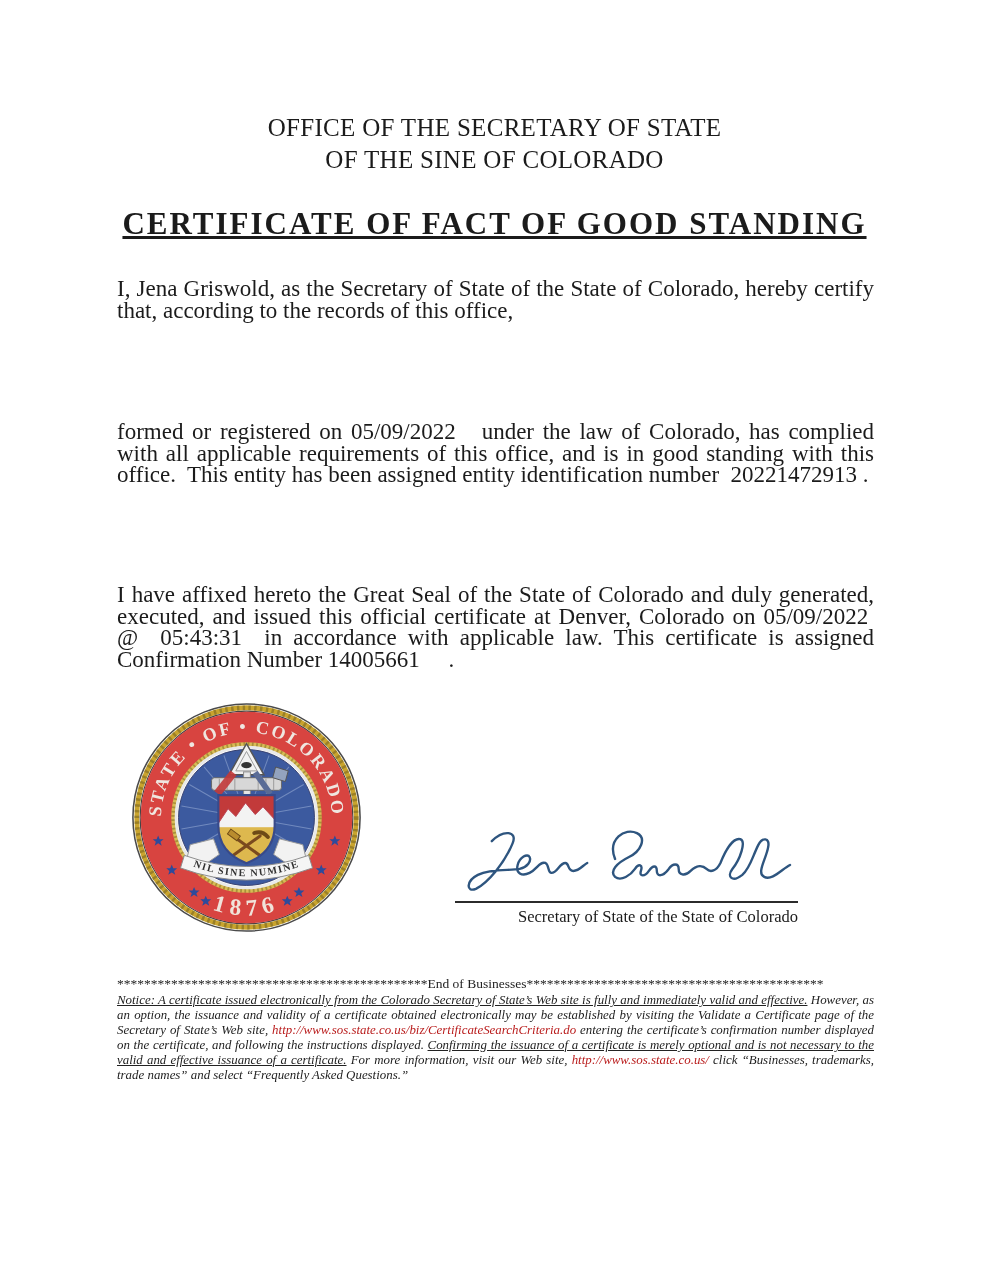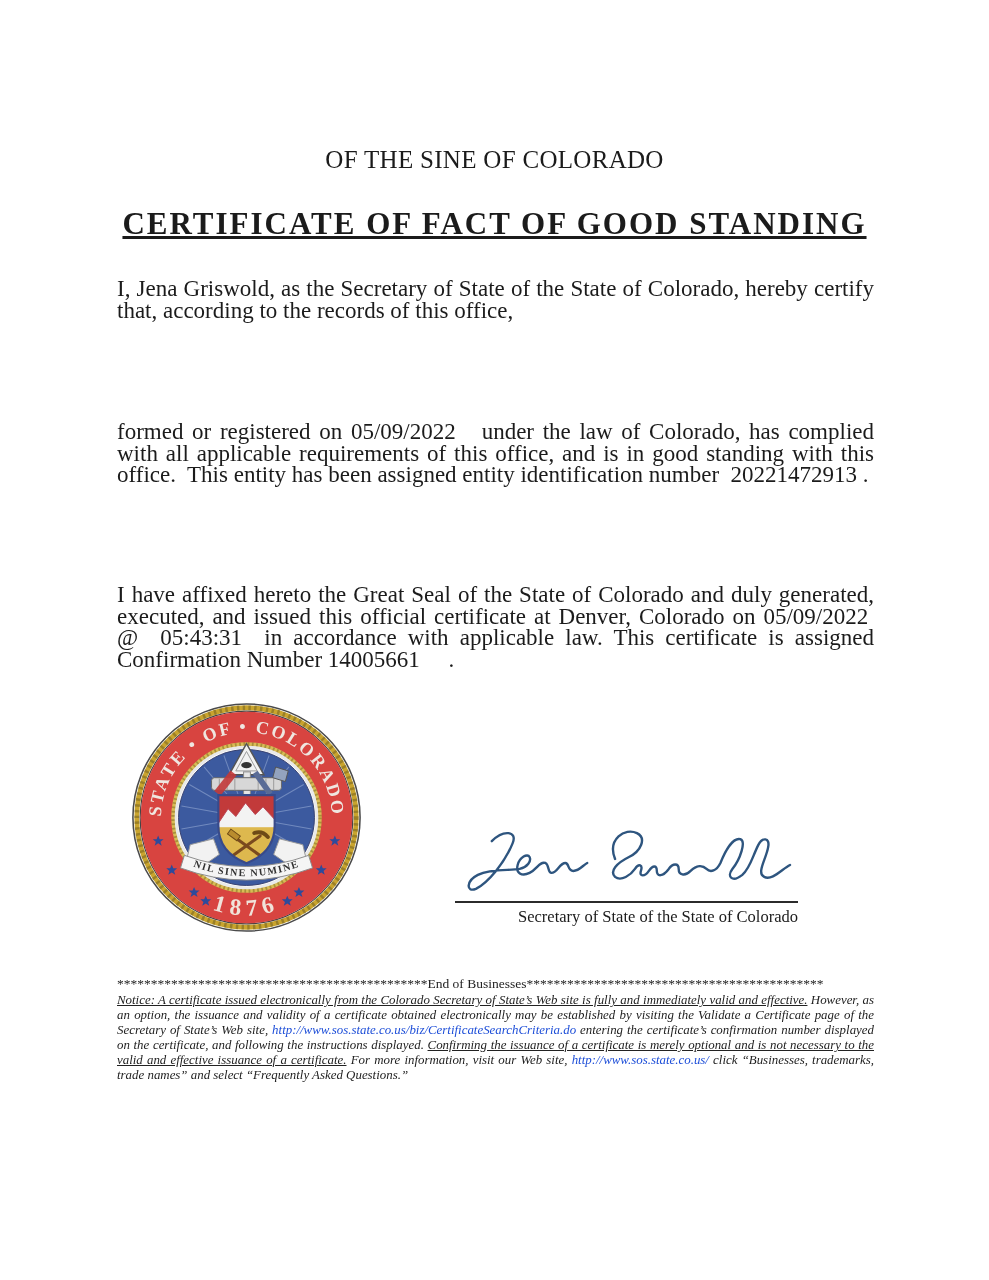--- a/index.html
+++ b/index.html
@@ -34,27 +34,28 @@
 
   .endline {
     position:absolute; left:117px; top:976px; width:757px;
     font-size:13.5px; white-space:nowrap; overflow:hidden; color:#222;
   }
   .notice {
     position:absolute; left:117px; top:993px; width:757px;
     font-size:12.9px; line-height:15px; font-style:italic; text-align:justify; color:#222;
   }
   .notice .u { text-decoration:underline; }
-  .notice a.link { color:#1d4ed8; text-decoration:none; cursor:pointer;margin-top:16px; }
+  .notice a.link { color:#b91c1c; text-decoration:none; cursor:pointer;margin-top:16px; }
 </style>
 </head>
 <body>
 
 <div class="page">
 
+  <div class="hdr" id="hdr1">OFFICE OF THE SECRETARY OF STATE</div>
   <div class="hdr" id="hdr2">OF THE SINE OF COLORADO</div>
 
   <h1 class="title">CERTIFICATE OF FACT OF GOOD STANDING</h1>
 
   <p class="body" id="p-intro">I, Jena Griswold, as the Secretary of State of the State of Colorado, hereby certify that, according to the records of this office,</p>
   <p class="body" id="p-standing">formed or registered on 05/09/2022&nbsp;&nbsp; under the law of Colorado, has complied with all applicable requirements of this office, and is in good standing with this office.&nbsp; This entity has been assigned entity identification number&nbsp; 20221472913&nbsp;.</p>
   <p class="body" id="p-execution">I have affixed hereto the Great Seal of the State of Colorado and duly generated, executed, and issued this official certificate at Denver, Colorado on 05/09/2022&nbsp; @&nbsp; 05:43:31&nbsp;&nbsp;in accordance with applicable law. This certificate is assigned Confirmation Number 14005661&nbsp;&nbsp;&nbsp;&nbsp;&nbsp;.</p>
 
   <svg class="seal" viewBox="0 0 240 240" aria-hidden="false">
     <defs>

